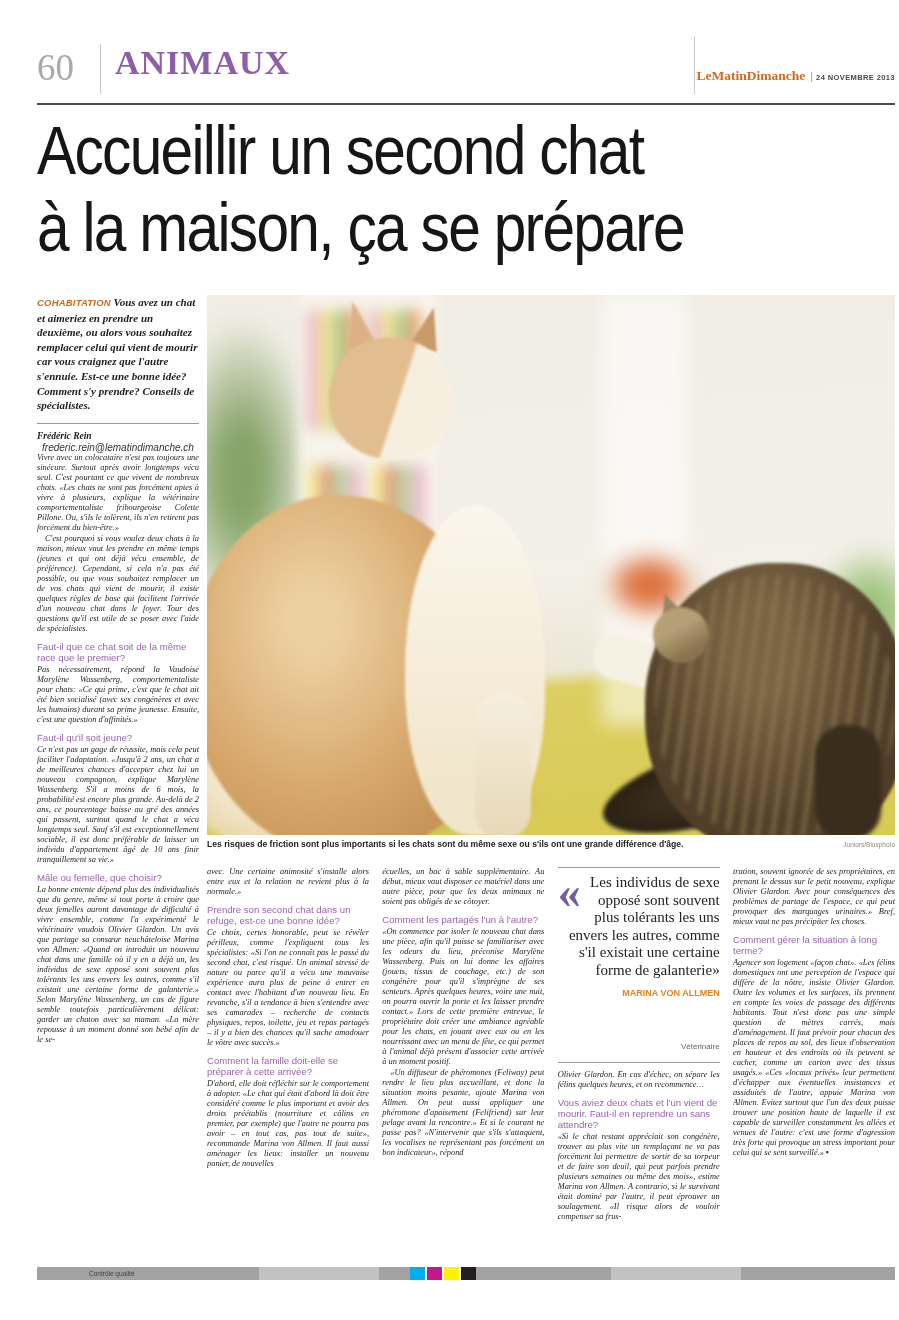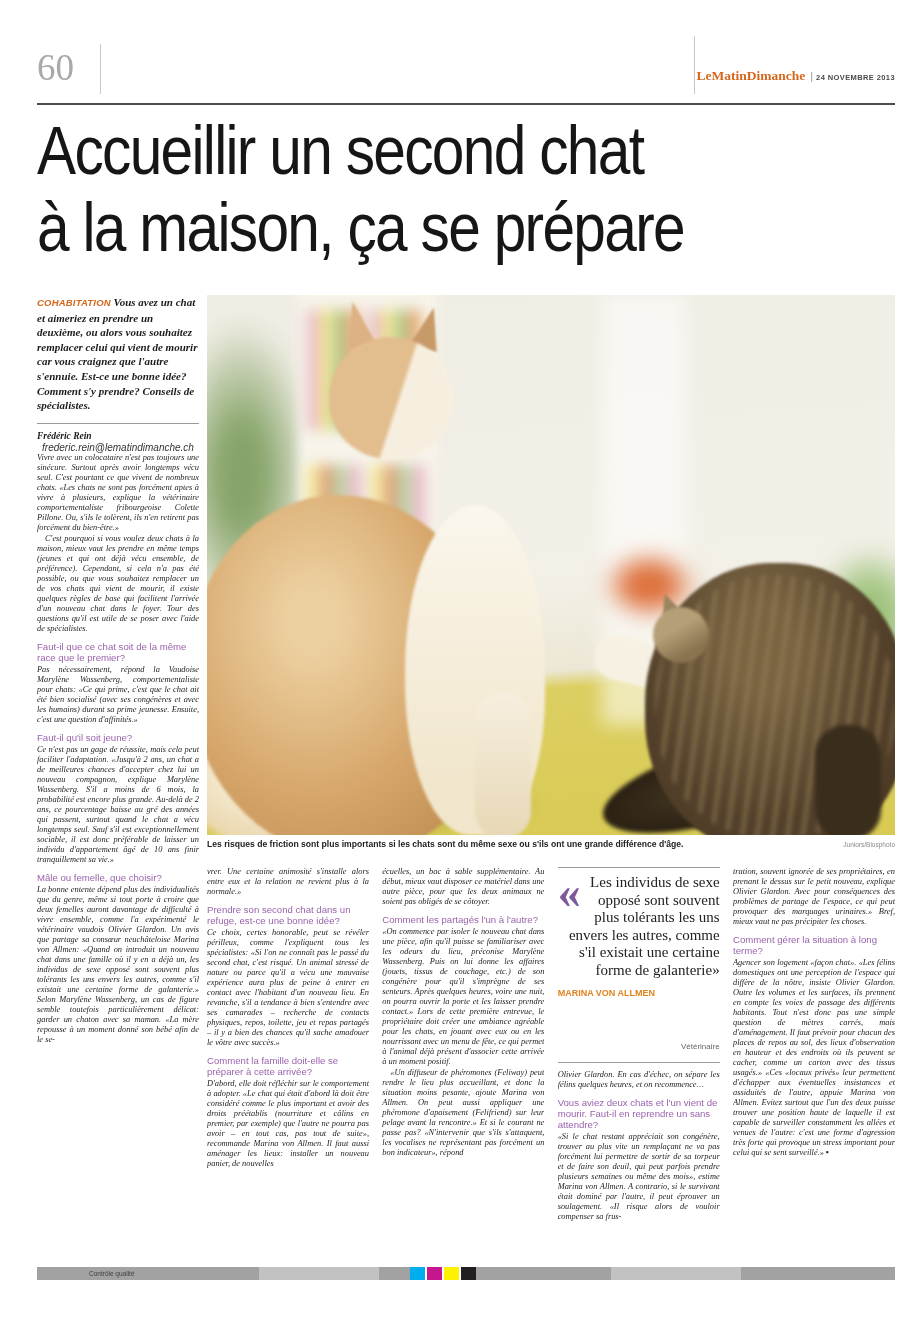--- a/index.html
+++ b/index.html
@@ -92,21 +92,21 @@
 
   
   .lowergrid{display:flex;justify-content:space-between;margin-top:14px;height:407px;overflow:hidden;}
   .lowcol{width:162px;overflow:hidden;}
 
   
   .pq{border-top:1px solid #9a9a9a;border-bottom:1px solid #9a9a9a;padding:6px 0 10px 0;margin-bottom:7px;}
   .pq-mark{float:left;font-size:46px;line-height:30px;color:#7d5a9a;font-weight:bold;margin:4px 6px 0 0;
            font-family:"Liberation Serif",serif;}
   .pq-text{font-size:15px;line-height:17.6px;text-align:right;color:#222;}
-  .pq-author{clear:both;font-family:"Liberation Sans",sans-serif;font-weight:bold;
+  .pq-author{clear:both;text-align:right;font-family:"Liberation Sans",sans-serif;font-weight:bold;
              font-size:9px;color:#e0821f;margin-top:8px;}
   .pq-role{text-align:right;font-family:"Liberation Sans",sans-serif;font-size:8px;color:#666;margin-top:44px;}
 
   
   .pressbar{position:absolute;left:37px;top:1267px;width:858px;height:13px;display:flex;}
   .seg{height:13px;}
   .seg-d{background:#a2a2a2;}
   .seg-l{background:#c2c2c2;}
   .quality{font-family:"Liberation Sans",sans-serif;font-size:6.5px;color:#3f3f3f;line-height:13px;
            padding-left:52px;}
@@ -114,20 +114,21 @@
 </style>
 </head>
 <body>
 
 <div class="page">
   <div class="inner">
 
     <header class="masthead">
       <span class="pageno">60</span>
       <span class="mast-vrule"></span>
+      <span class="section-title">ANIMAUX</span>
       <span class="brand-vrule"></span>
       <span class="brand-row">
         <span class="brand">LeMatinDimanche</span><span class="brand-sep">|</span><span class="edition-date">24 NOVEMBRE 2013</span>
       </span>
     </header>
     <div class="mast-rule"></div>
 
     <h1 class="headline"><span>Accueillir un second chat</span><br><span>à la maison, ça se prépare</span></h1>
 
     <div class="bodygrid">
@@ -174,21 +175,21 @@
           <div class="cat rc-leg"></div>
         </div>
         <div class="caption-row">
           <span class="caption">Les risques de friction sont plus importants si les chats sont du même sexe ou s'ils ont une grande différence d'âge.</span>
           <span class="credit">Juniors/Biosphoto</span>
         </div>
 
         <div class="lowergrid">
 
           <div class="col lowcol">
-            <p>vrer. Une certaine animosité s'installe alors entre eux et la relation ne revient plus à la normale.»</p>
+            <p>avec. Une certaine animosité s'installe alors entre eux et la relation ne revient plus à la normale.»</p>
             <h3 class="subhead">Prendre son second chat dans un refuge, est-ce une bonne idée?</h3>
             <p>Ce choix, certes honorable, peut se révéler périlleux, comme l'expliquent tous les spécialistes: «Si l'on ne connaît pas le passé du second chat, c'est risqué. Un animal stressé de nature ou parce qu'il a vécu une mauvaise expérience aura plus de peine à entrer en contact avec l'habitant d'un nouveau lieu. En revanche, s'il a tendance à bien s'entendre avec ses camarades – recherche de contacts physiques, repos, toilette, jeu et repas partagés – il y a bien des chances qu'il sache amadouer le vôtre avec succès.»</p>
             <h3 class="subhead">Comment la famille doit-elle se préparer à cette arrivée?</h3>
             <p>D'abord, elle doit réfléchir sur le comportement à adopter. «Le chat qui était d'abord là doit être considéré comme le plus important et avoir des droits préétablis (nourriture et câlins en premier, par exemple) que l'autre ne pourra pas avoir – en tout cas, pas tout de suite», recommande Marina von Allmen. Il faut aussi aménager les lieux: installer un nouveau panier, de nouvelles</p>
           </div>
 
           <div class="col lowcol">
             <p>écuelles, un bac à sable supplémentaire. Au début, mieux vaut disposer ce matériel dans une autre pièce, pour que les deux animaux ne soient pas obligés de se côtoyer.</p>
             <h3 class="subhead">Comment les partagés l'un à l'autre?</h3>
             <p>«On commence par isoler le nouveau chat dans une pièce, afin qu'il puisse se familiariser avec les odeurs du lieu, préconise Marylène Wassenberg. Puis on lui donne les affaires (jouets, tissus de couchage, etc.) de son congénère pour qu'il s'imprègne de ses senteurs. Après quelques heures, voire une nuit, on pourra ouvrir la porte et les laisser prendre contact.» Lors de cette première entrevue, le propriétaire doit créer une ambiance agréable pour les chats, en jouant avec eux ou en les nourrissant avec un menu de fête, ce qui permet à l'animal déjà présent d'associer cette arrivée à un moment positif.</p>

